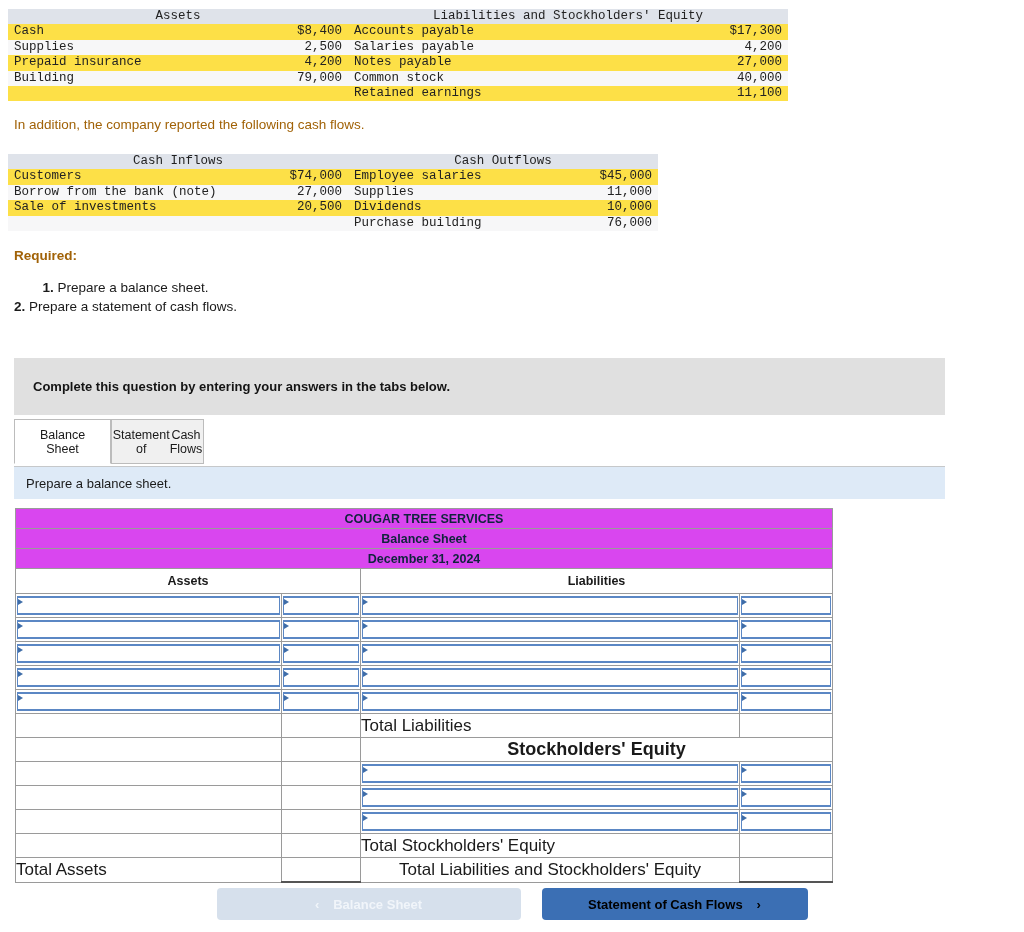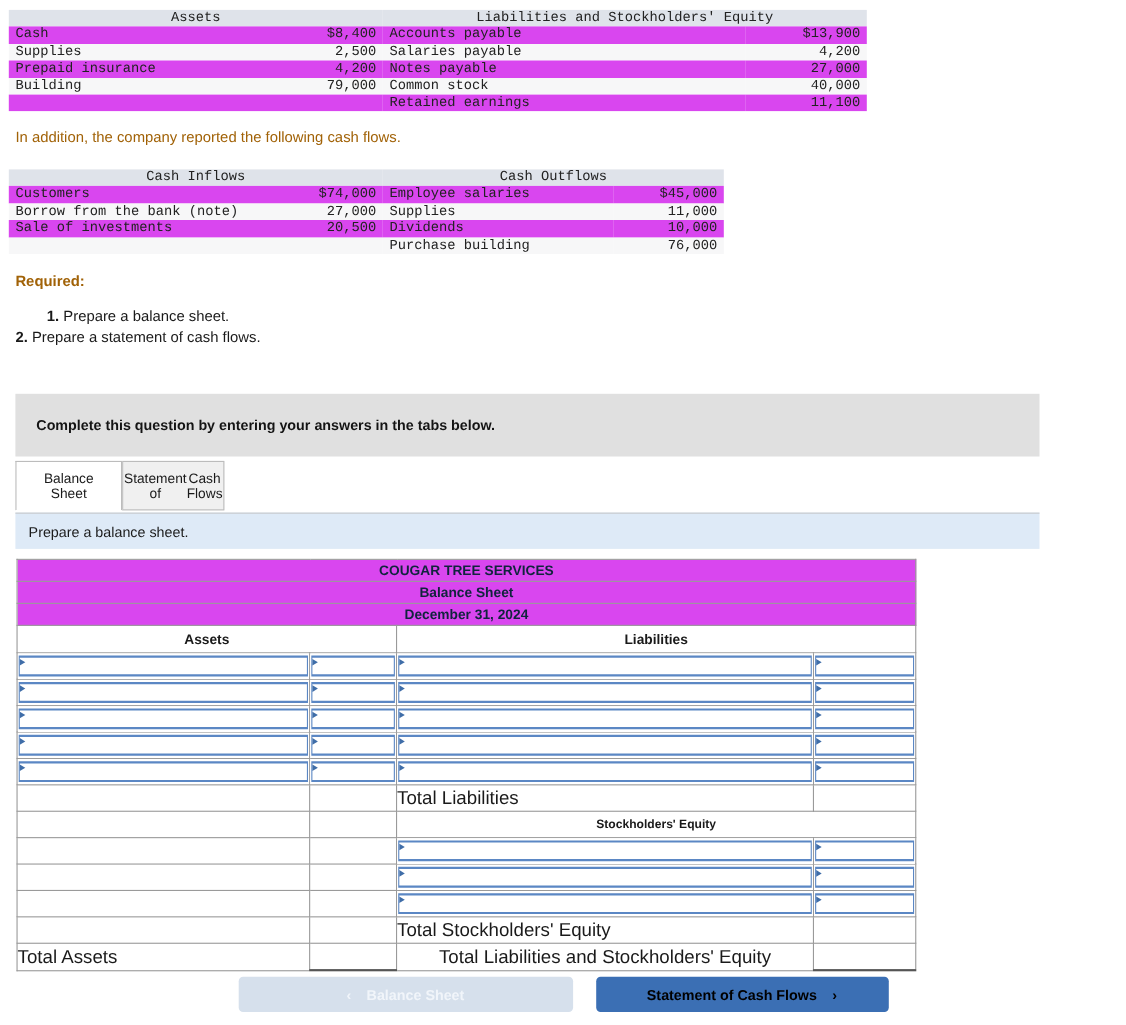--- a/index.html
+++ b/index.html
@@ -30,21 +30,21 @@
     height: 15.4px;
     line-height: 15.4px;
     font-weight: normal;
     white-space: nowrap;
   }
   .mono-table .hdr {
     background: #dfe3ea;
     text-align: center;
     font-weight: normal;
   }
-  .mono-table tr.odd td { background: #d946ef; }
+  .mono-table tr.odd td { background: #fde047; }
   .mono-table tr.even td { background: #f7f7f8; }
   .num { text-align: right; }
   .lbl { text-align: left; }
 
   #table-assets-liabilities {
     position: absolute;
     left: 8px;
     top: 9px;
     width: 780px;
   }
@@ -170,21 +170,21 @@
   .bs-colhead {
     text-align: center;
     font-weight: bold;
     font-size: 12.5px;
     background: #ffffff;
     height: 24px !important;
   }
   .bs-section {
     text-align: center;
     font-weight: bold;
-    font-size: 11px;
+    font-size: 18px;
     background: #ffffff;
   }
   .bs-total-label {
     text-align: center;
     font-size: 17px;
     background: #ffffff;
   }
   .bs-total-label.left-ind {
     text-align: left;
     padding-left: 48px;
@@ -276,21 +276,21 @@
     <tr>
       <th class="hdr" colspan="2">Assets</th>
       <th class="hdr" colspan="2">Liabilities and Stockholders' Equity</th>
     </tr>
   </thead>
   <tbody>
     <tr class="odd">
       <td class="lbl">Cash</td>
       <td class="num">$8,400</td>
       <td class="lbl">Accounts payable</td>
-      <td class="num">$13,900</td>
+      <td class="num">$17,300</td>
     </tr>
     <tr class="even">
       <td class="lbl">Supplies</td>
       <td class="num">2,500</td>
       <td class="lbl">Salaries payable</td>
       <td class="num">4,200</td>
     </tr>
     <tr class="odd">
       <td class="lbl">Prepaid insurance</td>
       <td class="num">4,200</td>

